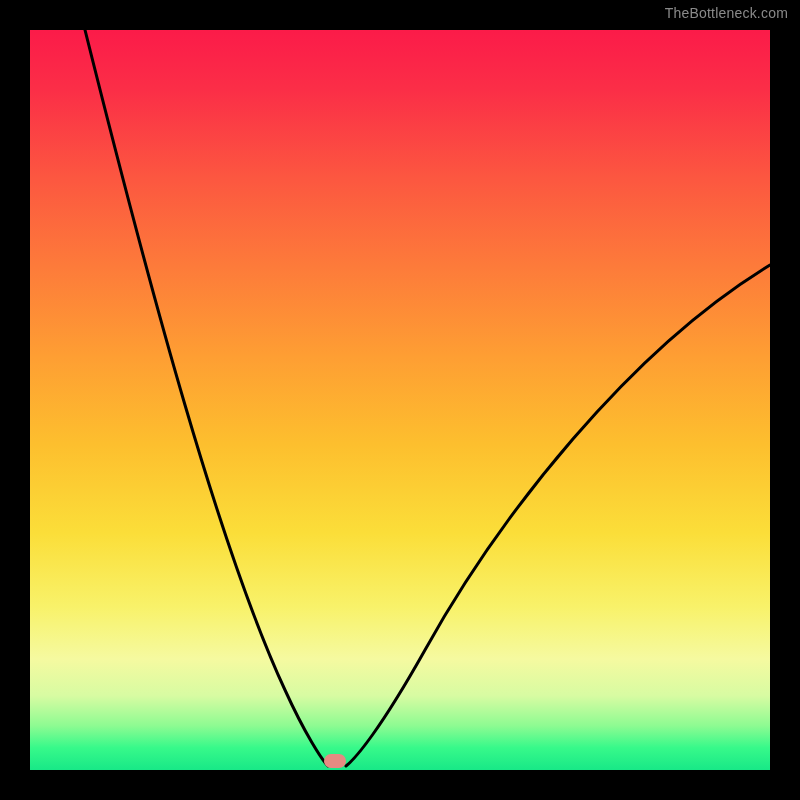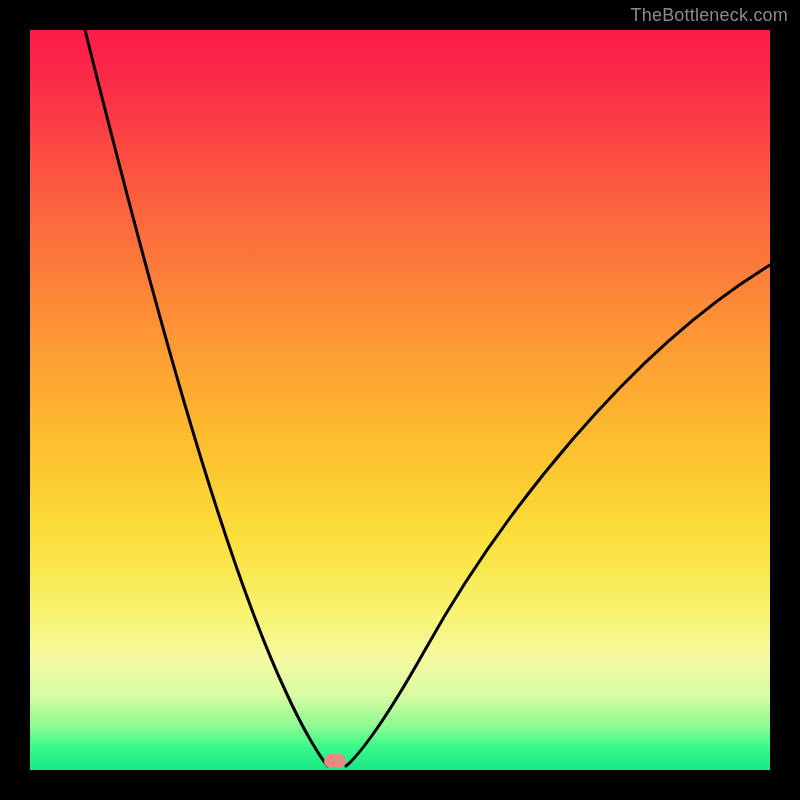--- a/index.html
+++ b/index.html
@@ -15,21 +15,21 @@
     position: relative;
     width: 800px;
     height: 800px;
     background: #000;
   }
   .watermark {
     position: absolute;
     top: 5px;
     right: 12px;
     color: #8a8a8a;
-    font-size: 18px;
+    font-size: 14px;
     font-weight: 500;
     letter-spacing: 0.2px;
     z-index: 5;
   }
   .plot {
     position: absolute;
     left: 30px;
     top: 30px;
     width: 740px;
     height: 740px;

